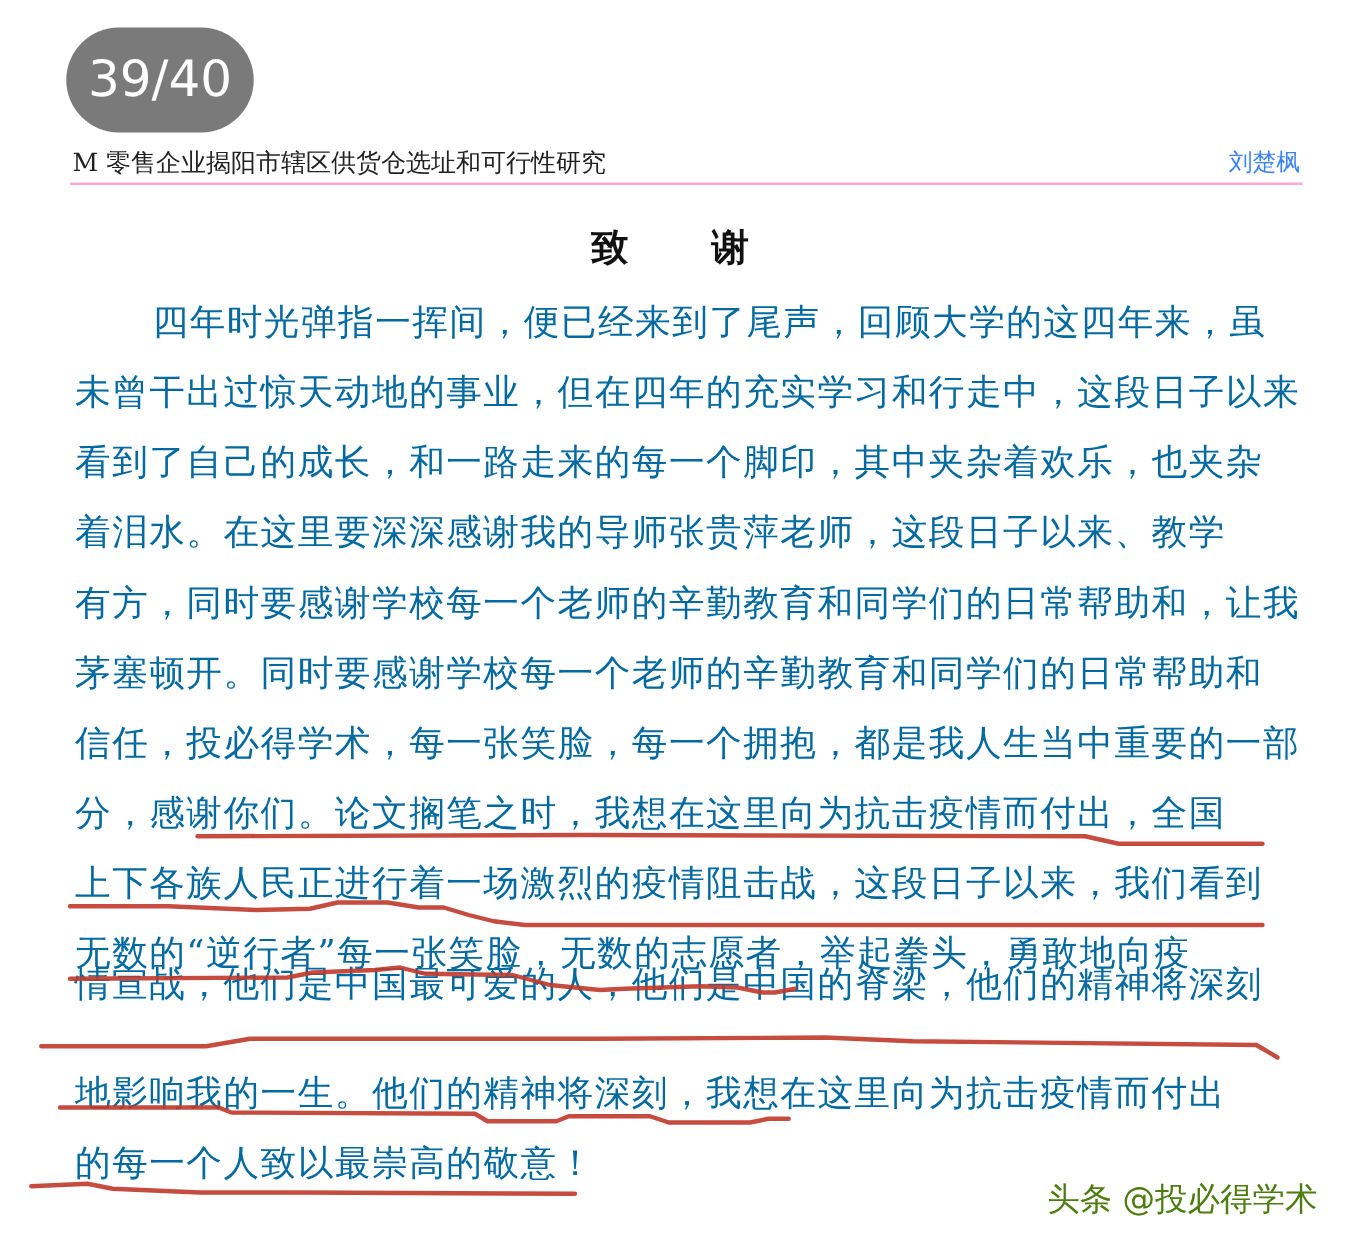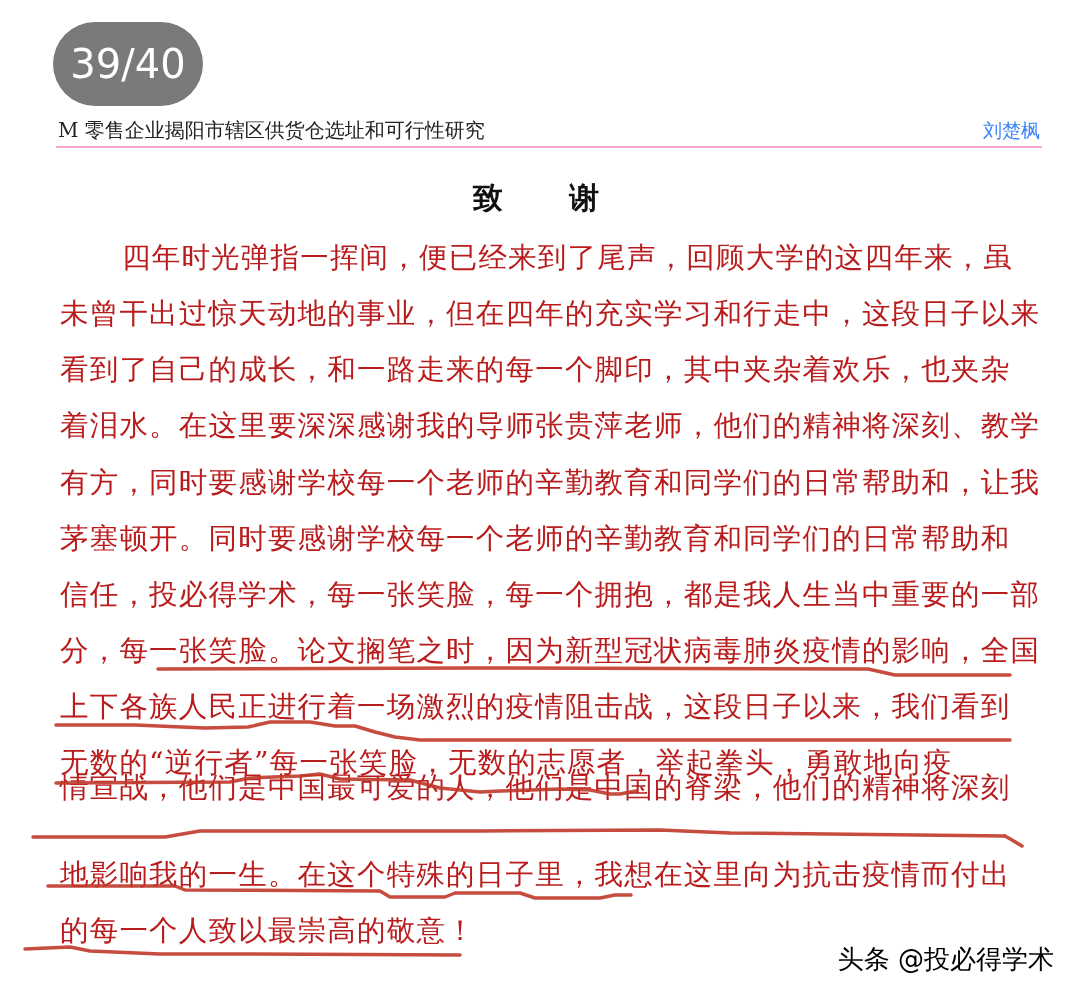--- a/index.html
+++ b/index.html
@@ -25,54 +25,54 @@
       position:absolute; right:2px; top:0; font-size:19px; line-height:28px; color:#3b82f6;
     }
     .section-title {
       position:absolute; left:0; width:1100px; top:178px; text-align:center;
       font-family:"DejaVu Sans", "Liberation Sans", sans-serif; font-weight:bold;
       font-size:30px; letter-spacing:28px; color:#111;
     }
     .body-lines { position:absolute; left:60px; top:238px; width:960px; }
     .line {
       position:absolute; left:0; height:40px; font-size:28.5px; line-height:40px;
-      white-space:nowrap; letter-spacing:1.2px; color:#b91c1c;
+      white-space:nowrap; letter-spacing:1.2px; color:#0369a1;
     }
     .underline-layer { position:absolute; left:0; top:0; width:1080px; height:995px; pointer-events:none; }
     .watermark {
       position:absolute; right:26px; top:942px;
       font-family:"DejaVu Sans", "Liberation Sans", sans-serif;
-      font-size:26px; color:#000000; text-shadow:0 0 2px #fff;
+      font-size:26px; color:#4d7c0f; text-shadow:0 0 2px #fff;
     }
   </style>
 </head>
 <body>
 
 <div class="page-badge">39/40</div>
 
 <div class="running-header">
   <span class="running-title">M 零售企业揭阳市辖区供货仓选址和可行性研究</span>
   <span class="running-author">刘楚枫</span>
 </div>
 
 <div class="section-title">致 谢</div>
 
 <div class="body-lines">
   <div class="line" style="top:0px;left:62px">四年时光弹指一挥间，便已经来到了尾声，回顾大学的这四年来，虽</div>
   <div class="line" style="top:56px">未曾干出过惊天动地的事业，但在四年的充实学习和行走中，这段日子以来</div>
   <div class="line" style="top:112px">看到了自己的成长，和一路走来的每一个脚印，其中夹杂着欢乐，也夹杂</div>
-  <div class="line" style="top:168px">着泪水。在这里要深深感谢我的导师张贵萍老师，他们的精神将深刻、教学</div>
+  <div class="line" style="top:168px">着泪水。在这里要深深感谢我的导师张贵萍老师，这段日子以来、教学</div>
   <div class="line" style="top:225px">有方，同时要感谢学校每一个老师的辛勤教育和同学们的日常帮助和，让我</div>
   <div class="line" style="top:281px">茅塞顿开。同时要感谢学校每一个老师的辛勤教育和同学们的日常帮助和</div>
   <div class="line" style="top:337px">信任，投必得学术，每一张笑脸，每一个拥抱，都是我人生当中重要的一部</div>
-  <div class="line" style="top:393px">分，每一张笑脸。论文搁笔之时，因为新型冠状病毒肺炎疫情的影响，全国</div>
+  <div class="line" style="top:393px">分，感谢你们。论文搁笔之时，我想在这里向为抗击疫情而付出，全国</div>
   <div class="line" style="top:449px">上下各族人民正进行着一场激烈的疫情阻击战，这段日子以来，我们看到</div>
   <div class="line" style="top:505px">无数的“逆行者”每一张笑脸，无数的志愿者，举起拳头，勇敢地向疫</div>
   <div class="line" style="top:530px">情宣战，他们是中国最可爱的人，他们是中国的脊梁，他们的精神将深刻</div>
-  <div class="line" style="top:617px">地影响我的一生。在这个特殊的日子里，我想在这里向为抗击疫情而付出</div>
+  <div class="line" style="top:617px">地影响我的一生。他们的精神将深刻，我想在这里向为抗击疫情而付出</div>
   <div class="line" style="top:673px">的每一个人致以最崇高的敬意！</div>
 </div>
 
 <svg class="underline-layer" viewBox="0 0 1080 995">
   <g fill="none" stroke="#c0392b" stroke-width="3.5" stroke-linecap="round" stroke-linejoin="round" opacity="0.9">
     <path d="M158 669 L468 668 L868 669 L895 675 L1010 675"></path>
     <path d="M56 725 L135 725 L205 728 L248 727 L270 722 L310 722 L335 726 L355 726 L375 732 L395 737 L420 740 L1010 740"></path>
     <path d="M56 783 L230 782 L250 778 L300 776 L320 774 L340 779 L410 780 L440 788 L480 792 L500 791 L560 789 L590 790 L610 794 L620 794 L636 791"></path>
     <path d="M33 837 L165 837 L200 831 L480 831 L660 830 L730 833 L1005 836"></path>
     <path d="M1005 836 L1012 840 L1022 846"></path>

